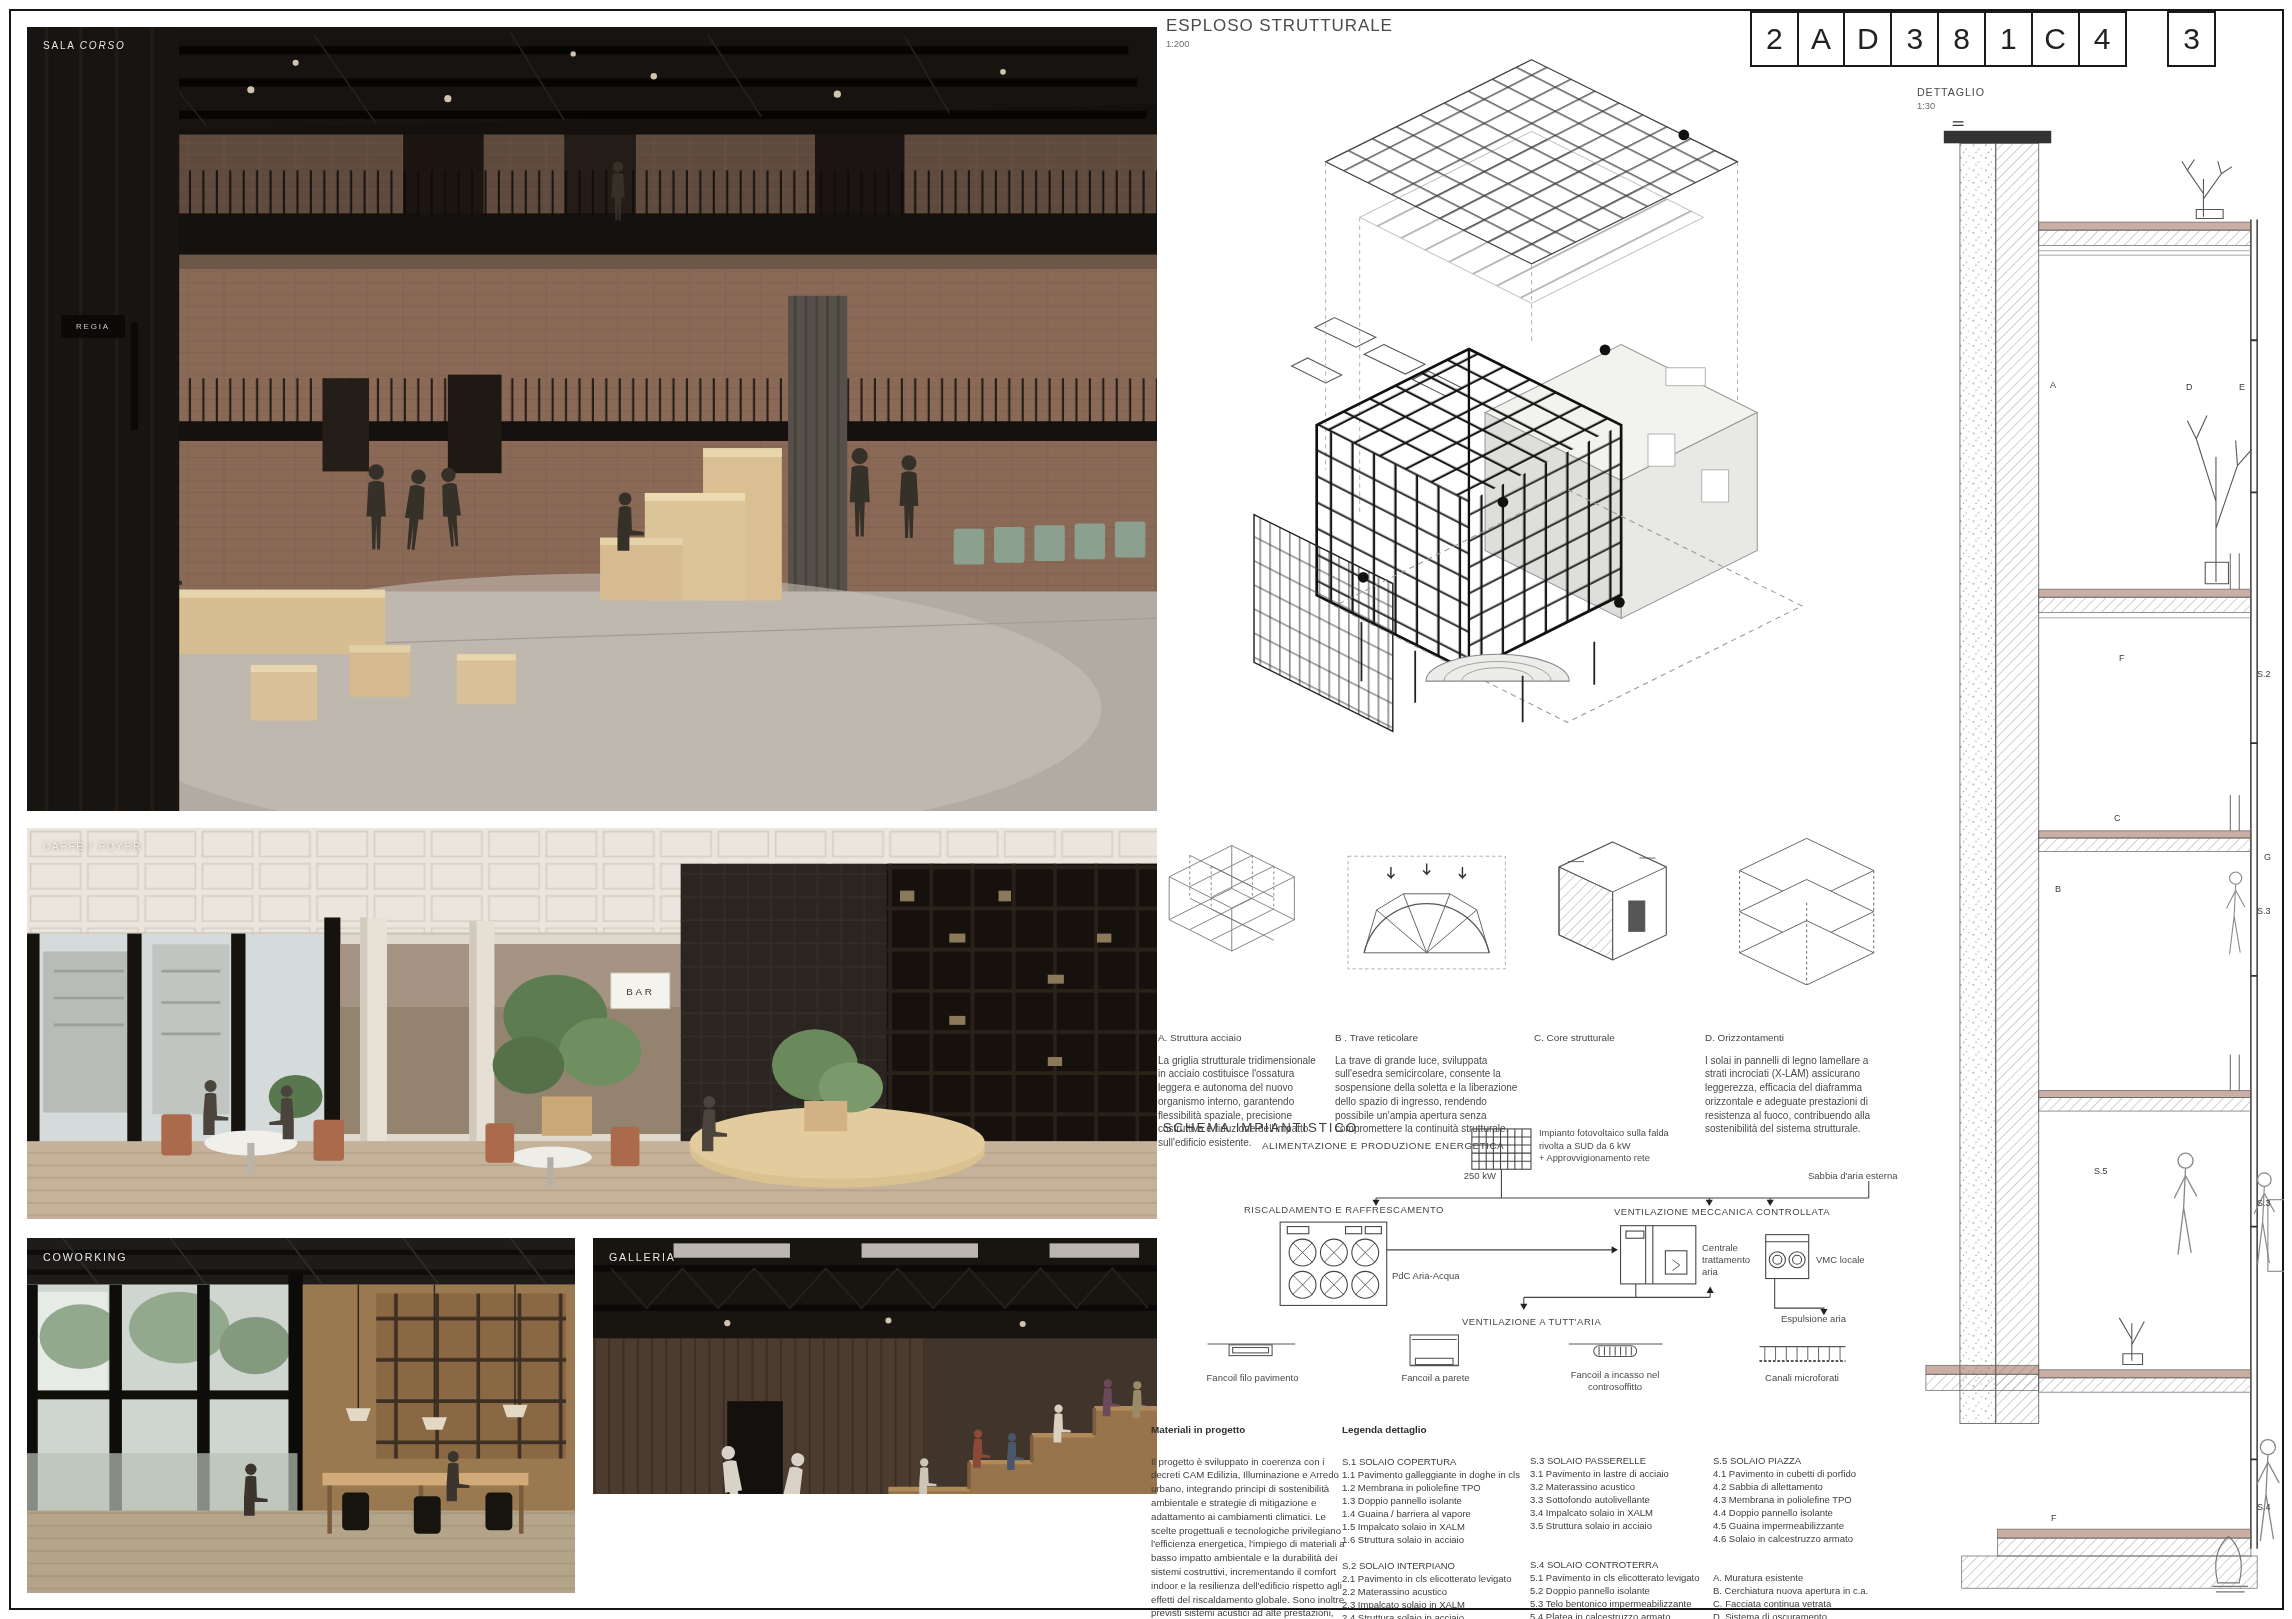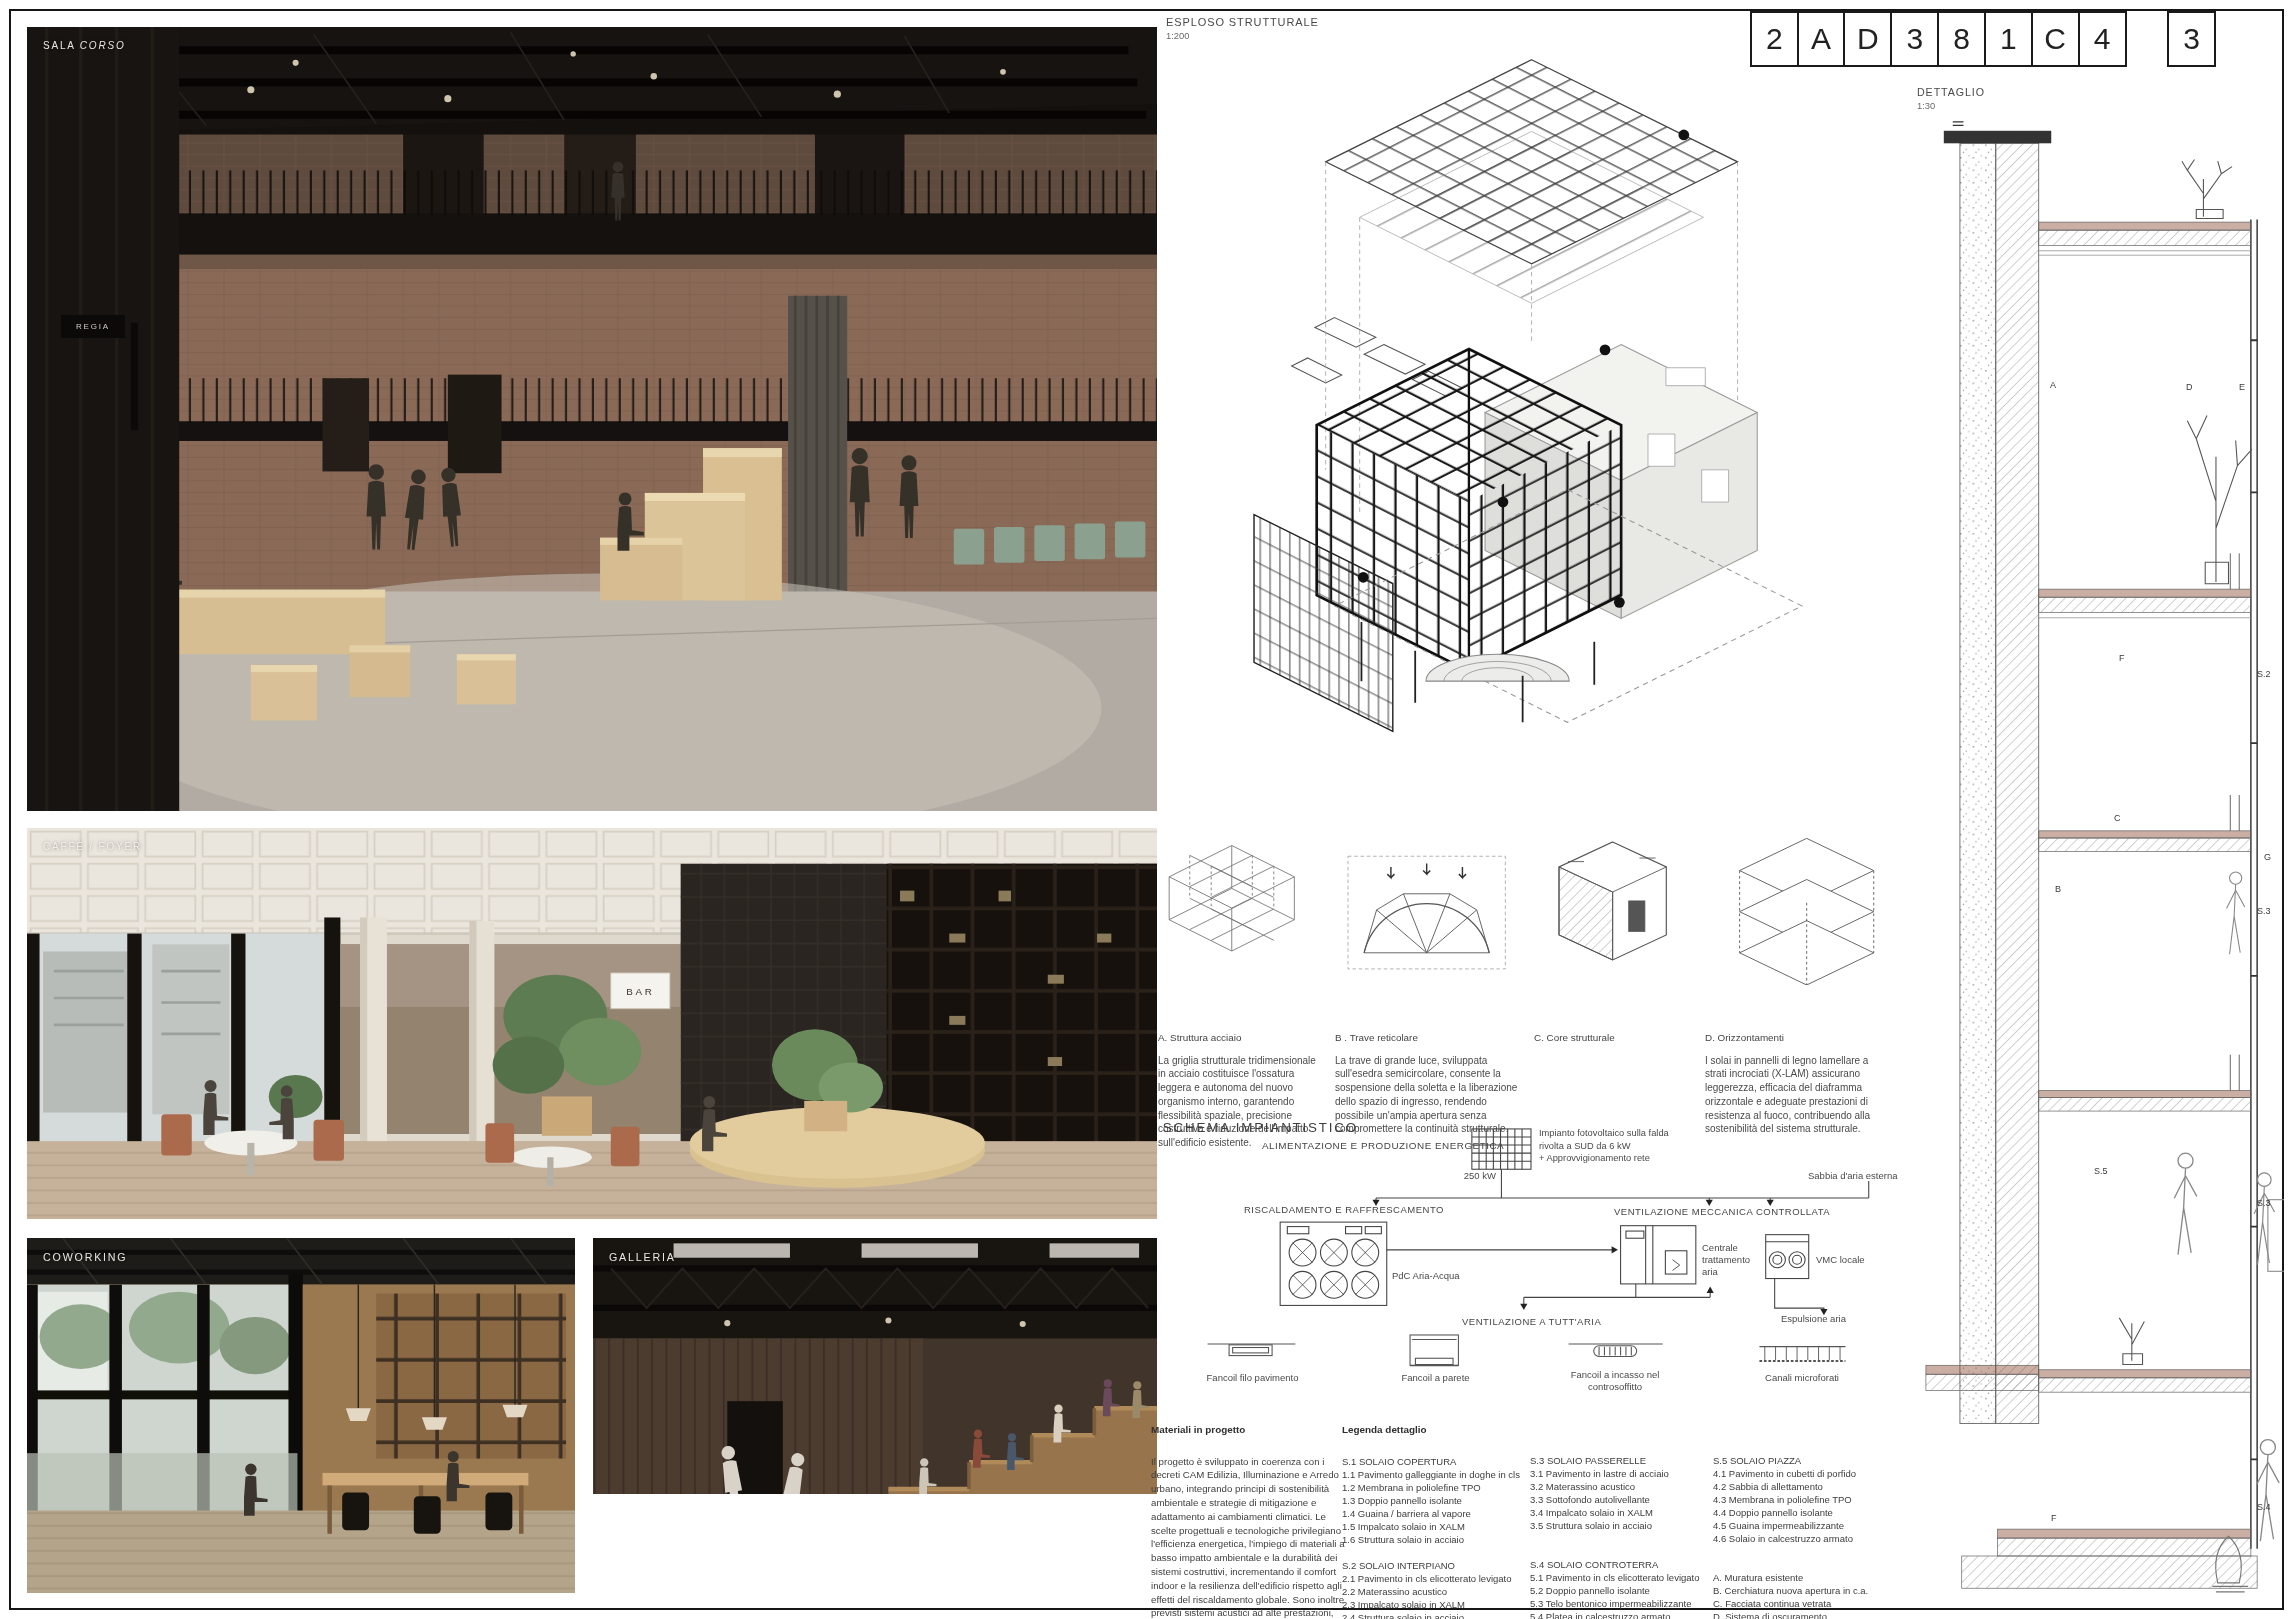--- a/index.html
+++ b/index.html
@@ -5,21 +5,21 @@
   html,body{margin:0;padding:0;background:#e8e8e8;}
   #board{position:relative;width:2293px;height:1619px;background:#ffffff;font-family:"Liberation Sans",sans-serif;overflow:hidden;}
   .frame{position:absolute;inset:9px;border:2.7px solid #161616;pointer-events:none;}
   .abs{position:absolute;}
   svg{display:block;}
   
   .render{position:absolute;overflow:hidden;background:#888;}
   .render-label{position:absolute;left:16px;top:12.5px;color:#e9e7e3;font-size:10px;letter-spacing:1.8px;text-shadow:0 0 3.6px rgba(0,0,0,.45);}
   .render-label em{font-style:italic;}
   
-  .h-title{font-size:11px;letter-spacing:0.9px;color:#4a4a4a;}
+  .h-title{font-size:17px;letter-spacing:0.9px;color:#4a4a4a;}
   .h-scale{font-size:9.4px;color:#6a6a6a;margin-top:1.8px;}
   .code-row{position:absolute;left:1752px;top:10.7px;display:flex;}
   .code-cell{width:45px;height:52px;border:2.2px solid #1a1a1a;margin-left:-2.2px;display:flex;align-items:center;justify-content:center;font-size:30px;color:#222;background:#fff;}
   .code-gap{width:45px;height:52px;margin-left:-2.2px;}
   .note-label{font-size:9.9px;color:#444;margin-bottom:10.7px;margin-top:45px;}
   .note-text{font-size:10px;line-height:13.7px;color:#4a4a4a;}
   .schema-title{font-size:13.4px;letter-spacing:1.8px;color:#3d3d3d;}
   .s-lab{position:absolute;font-size:9.5px;color:#4a4a4a;}
   .s-cap{letter-spacing:0.5px;color:#454545;}
   .pre{white-space:pre-line;}

